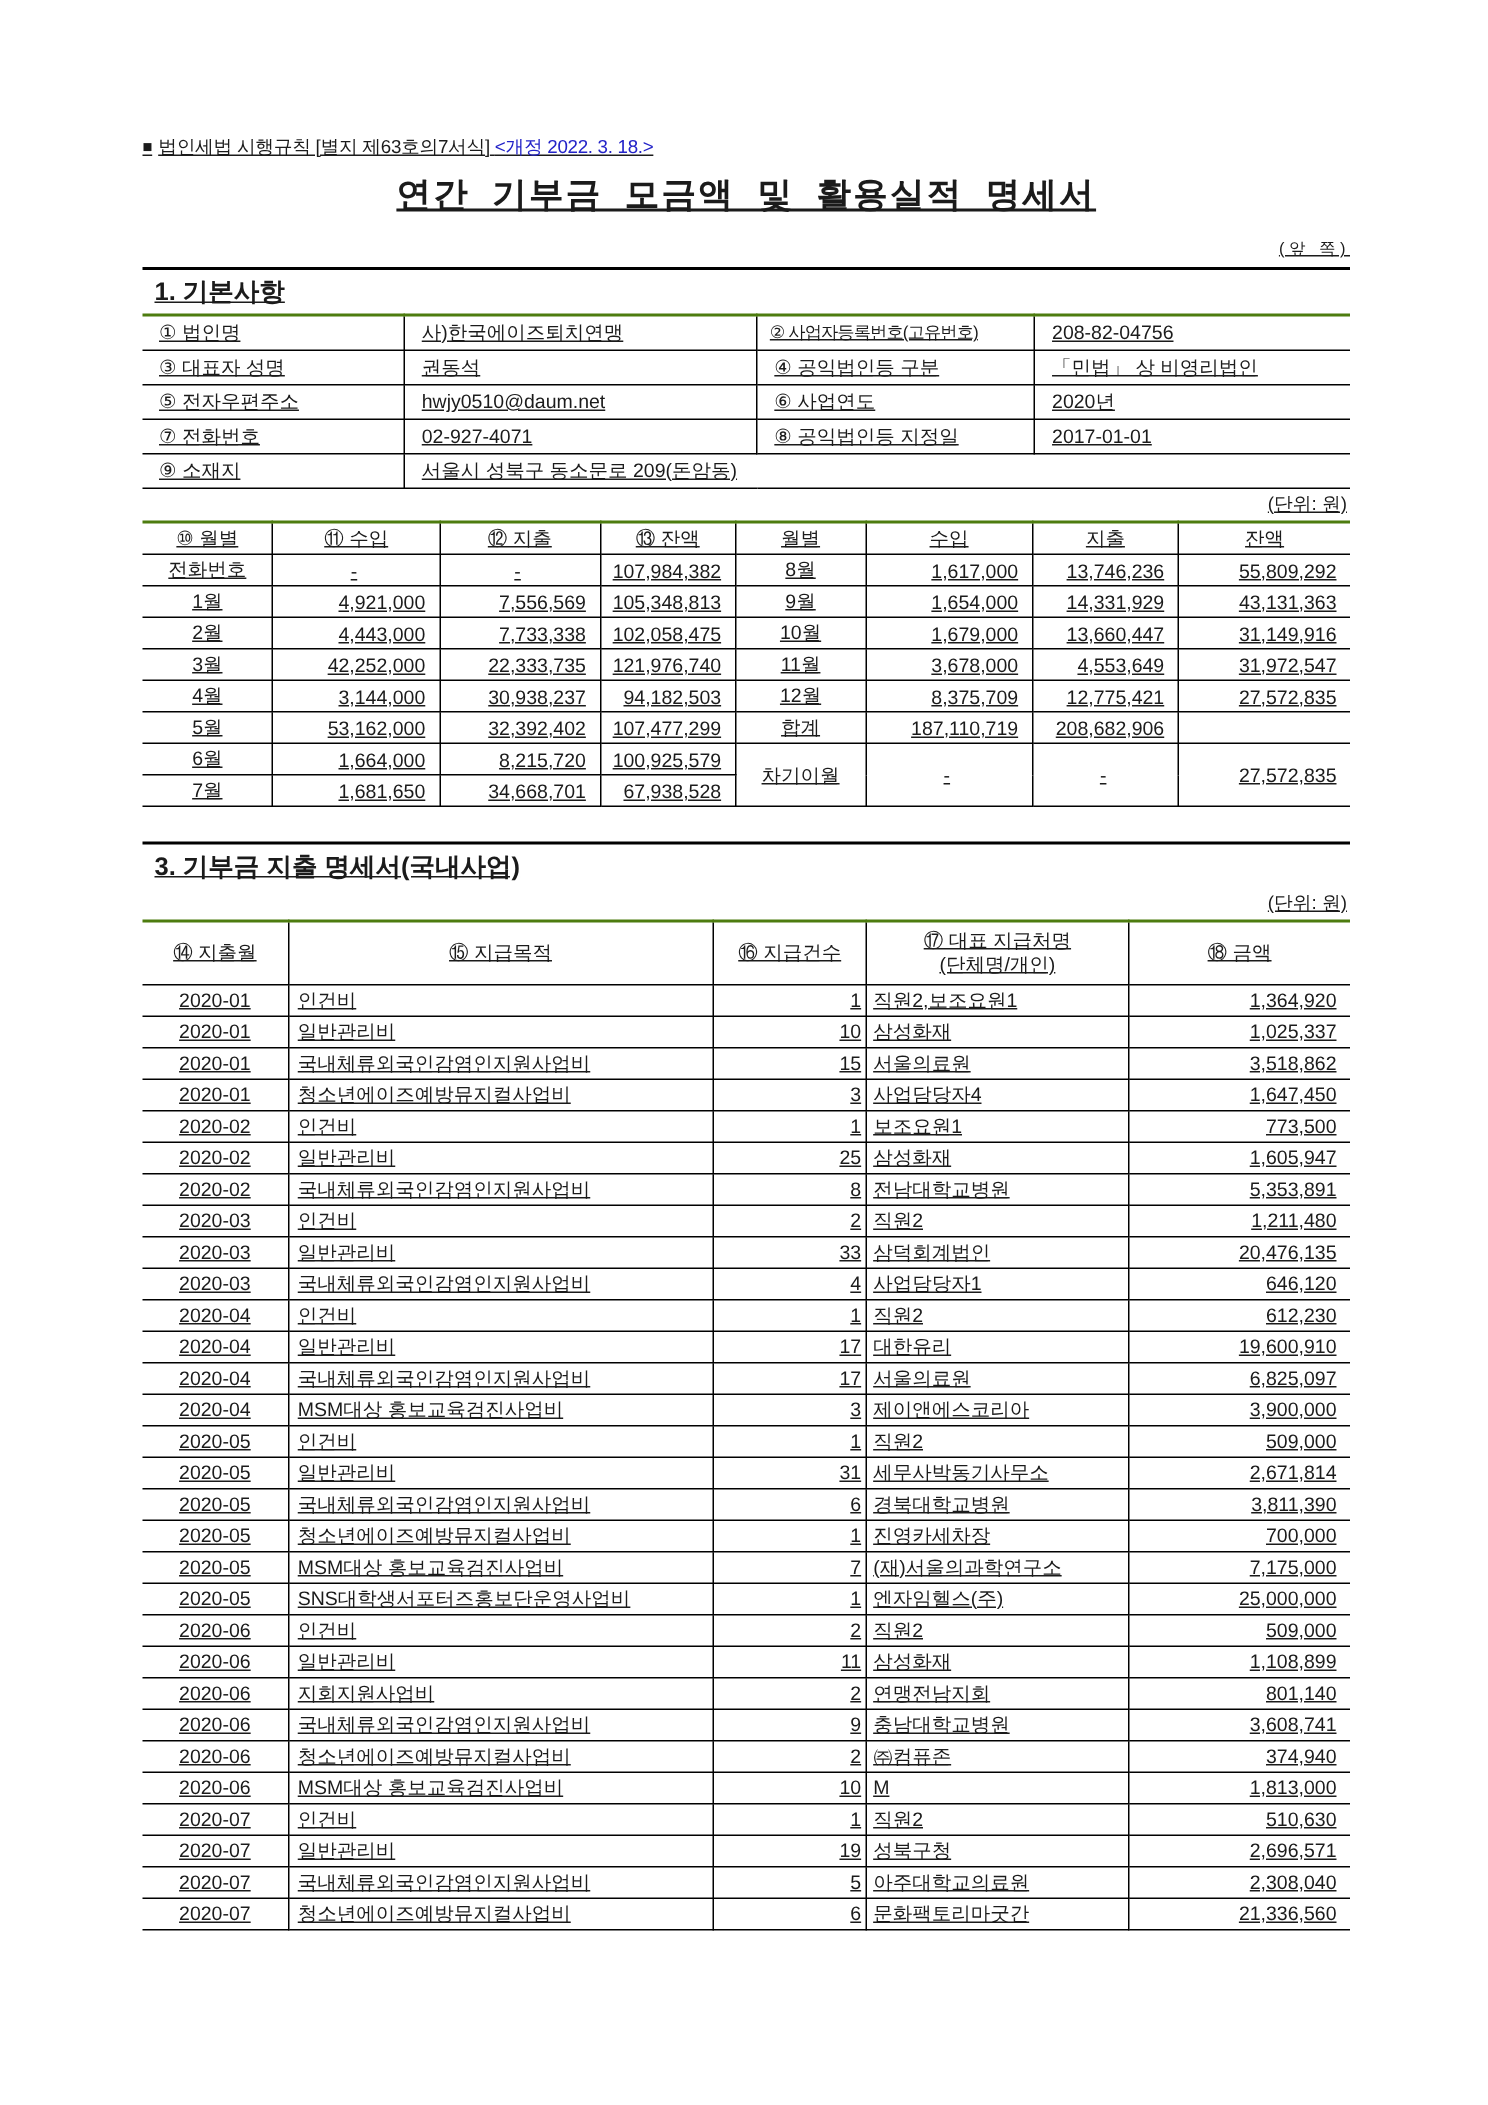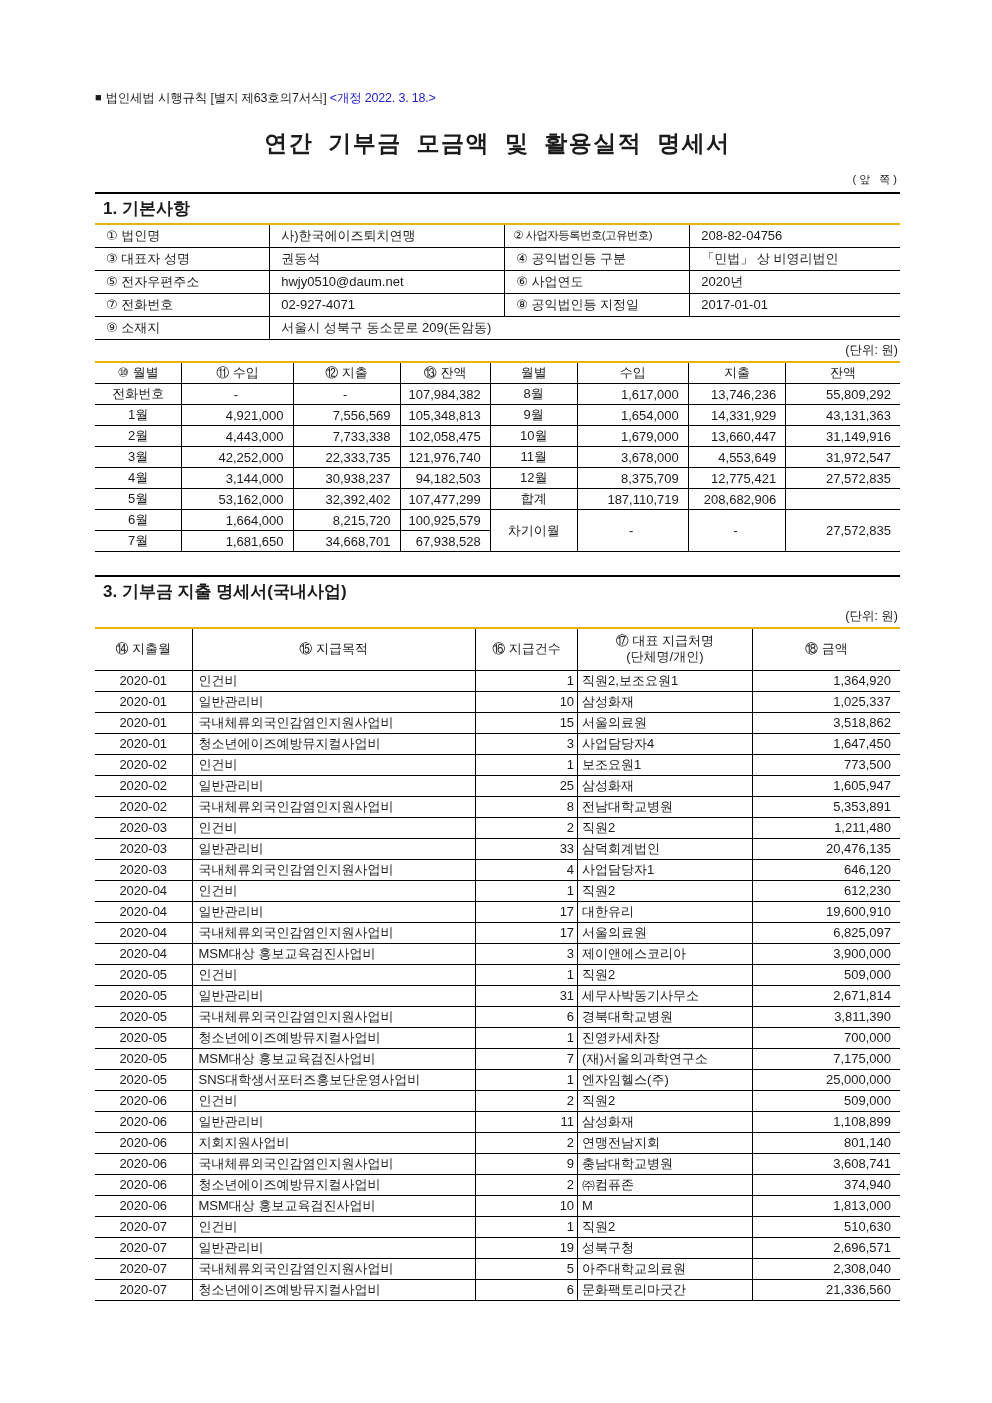--- a/index.html
+++ b/index.html
@@ -3,29 +3,29 @@
 <meta charset="utf-8">
 <style>
   * { box-sizing: border-box; }
   html,body { margin:0; padding:0; }
   body {
     width: 992px; height: 1403px;
     background: #ffffff;
     color: #1b1b1b;
     font-family: "Liberation Sans", "DejaVu Sans", sans-serif;
   }
-  .page { width: 992px; height: 1403px; padding: 90px 92px 0 95px; }
+  .page { width: 992px; height: 1403px; padding: 90px 92px 0 95px; text-decoration: underline; }
 
   .notice { font-size: 12.5px; letter-spacing: -0.2px; white-space: nowrap; }
   .notice .rev { color: #2323c8; }
   .sq { font-size: 11px; position: relative; top: -1px; margin-right: 4px; }
 
   .doc-title {
     text-align: center; font-size: 23px; font-weight: bold;
-    letter-spacing: 1.5px; word-spacing: 7px; margin-top: 21px;
+    letter-spacing: 1.5px; word-spacing: 7px; margin-top: 7px;
   }
   .front-label { text-align: right; font-size: 11px; letter-spacing: 3px; margin-top: 13px; }
 
   .sec-head {
     border-top: 2px solid #000;
     font-size: 17px; font-weight: bold;
     padding: 3px 0 3px 8px;
   }
   .sec1-head { margin-top: 5px; }
   .sec2-head { margin-top: 37px; }
@@ -34,21 +34,21 @@
 
   table { width: 100%; border-collapse: collapse; table-layout: fixed; }
   th, td {
     border: 1px solid #000;
     font-size: 13px; font-weight: normal;
     height: 22px; padding: 1px 6px;
     overflow: hidden; white-space: nowrap;
   }
   th:first-child, td:first-child { border-left: none; }
   th:last-child,  td:last-child  { border-right: none; }
-  table { border-top: 2px solid #eab308; }
+  table { border-top: 2px solid #4d7c0f; }
   thead th { text-align: center; }
 
   
   #t1 td { text-align: left; padding-left: 11px; height: 23px; }
   #t1 td.sm { font-size: 11.5px; letter-spacing: -0.6px; padding-left: 8px; margin-top: 36px; }
 
   
   #t2 td { height: 21px; }
   #t2 td:nth-child(1), #t2 td:nth-child(5) { text-align: center; }
   #t2 td:nth-child(2), #t2 td:nth-child(3), #t2 td:nth-child(4),

